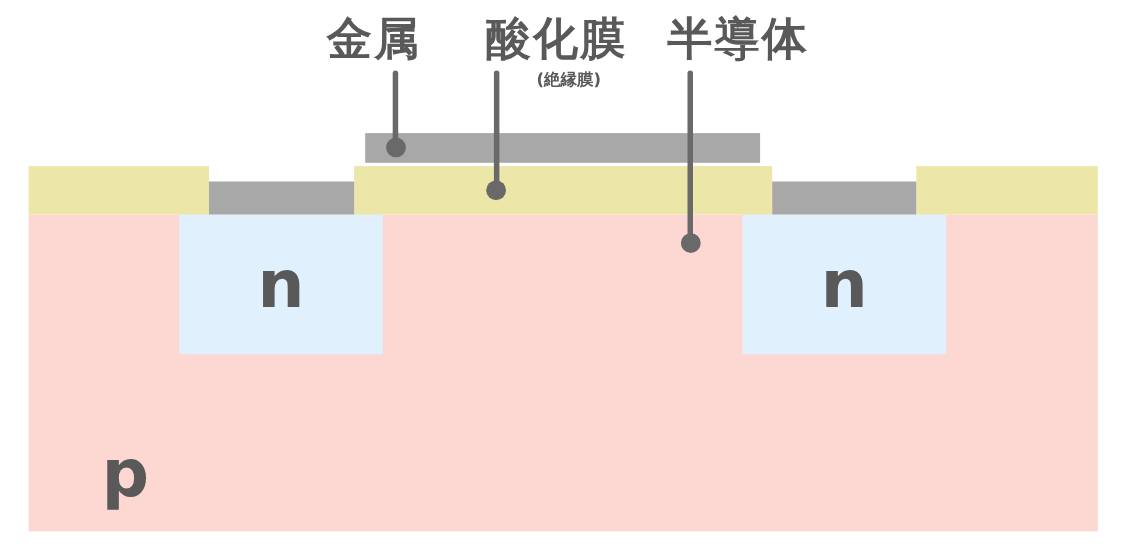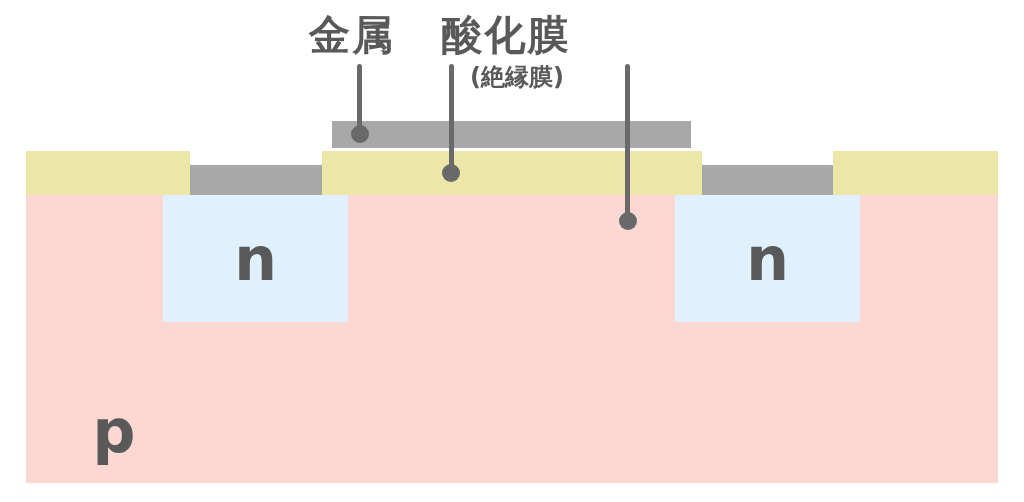--- a/index.html
+++ b/index.html
@@ -70,28 +70,28 @@
 
   
   .callout-label{
     position:absolute; top:14px; width:220px;
     text-align:center;
     color:var(--annotation-text);
     font-size:41px; font-weight:700; line-height:1.05;
     letter-spacing:2px;
     white-space:nowrap;
   }
-  .metal-label{ left:242px; }
+  .metal-label{ left:230px; }
   .oxide-label{ left:396px; }
   .semi-label{ left:561px; }
   .callout-sub{
     position:absolute; left:417px; top:64px; width:200px;
     text-align:center;
     color:var(--annotation-text);
-    font-size:24px; font-weight:700; line-height:1.1;
+    font-size:15px; font-weight:700; line-height:1.1;
     white-space:nowrap;
   }
 
   
   .leader{
     position:absolute; width:5px;
     background:var(--annotation-line);
     border-radius:3px;
     z-index:5;
   }
@@ -129,20 +129,21 @@
   <div class="shape oxide oxide-center"></div>
   <div class="shape oxide oxide-right"></div>
 
   <div class="shape contact contact-left"></div>
   <div class="shape contact contact-right"></div>
   <div class="shape gate"></div>
 
   <div class="callout-label metal-label">金属</div>
   <div class="callout-label oxide-label">酸化膜</div>
   <div class="callout-sub">(絶縁膜)</div>
+  <div class="callout-label semi-label">半導体</div>
 
   <div class="leader metal-leader"></div>
   <div class="dot metal-dot"></div>
   <div class="leader oxide-leader"></div>
   <div class="dot oxide-dot"></div>
   <div class="leader semi-leader"></div>
   <div class="dot semi-dot"></div>
 
 </div>
 

